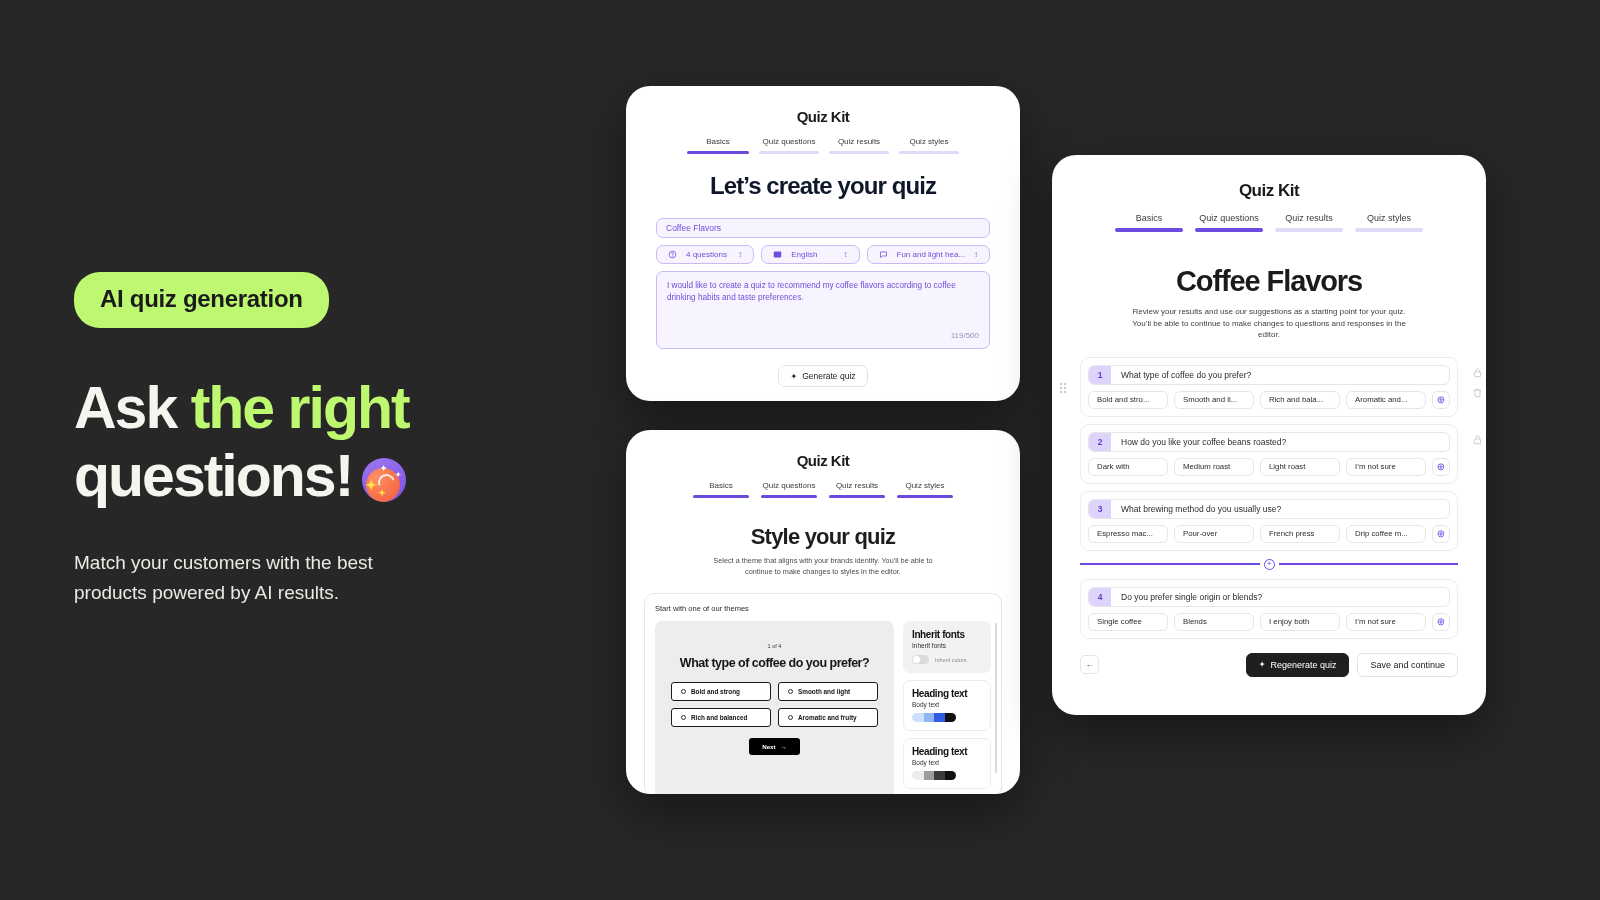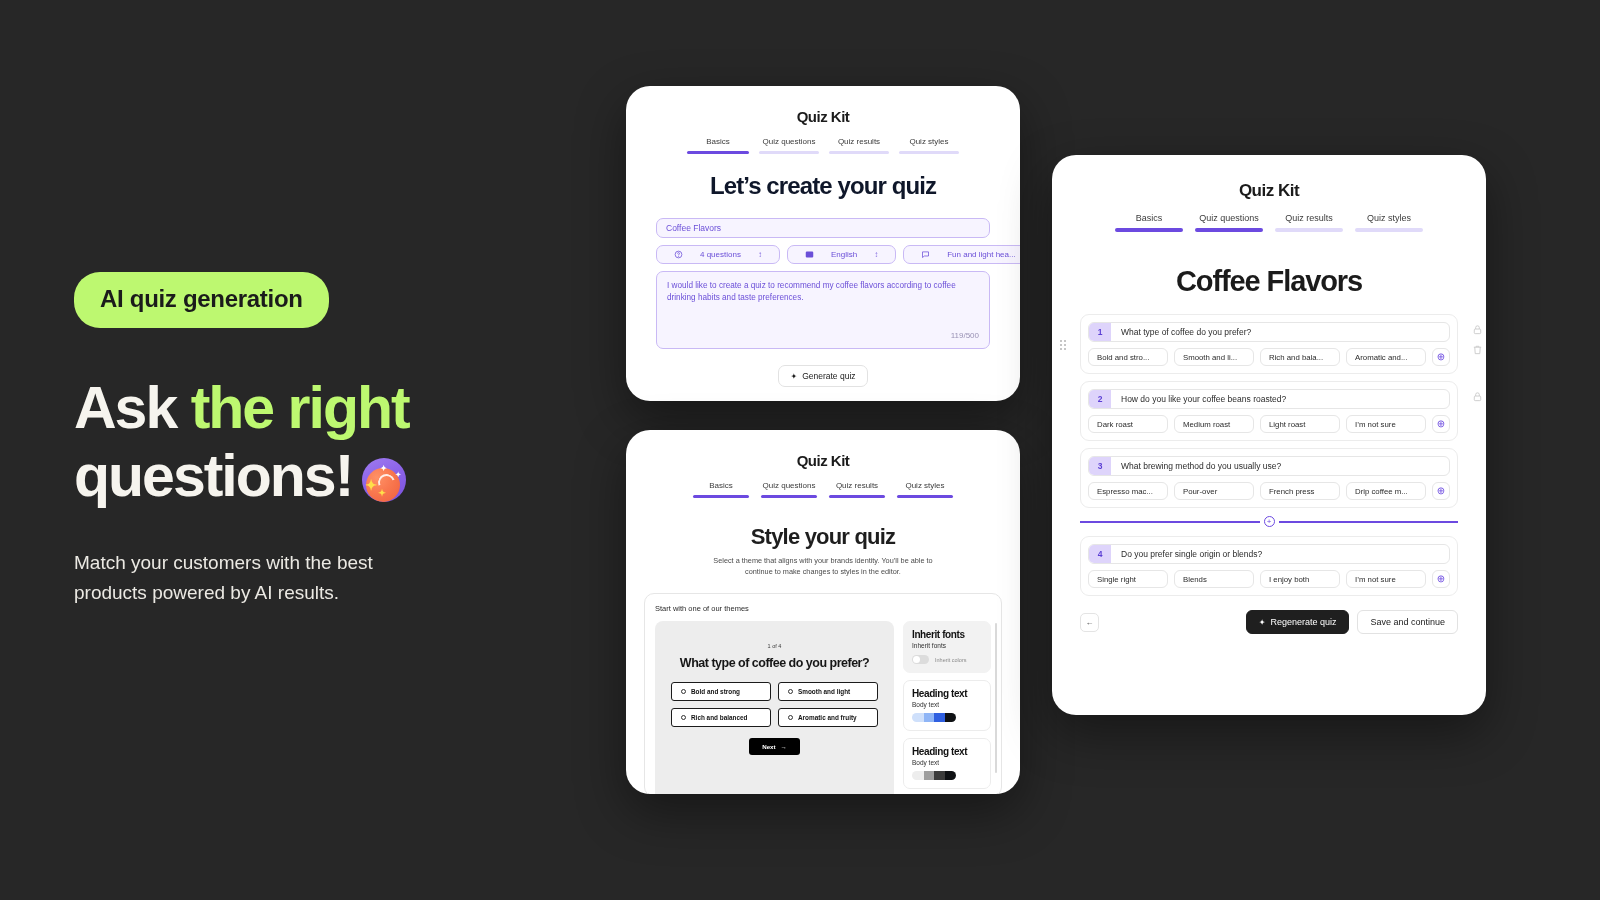--- a/index.html
+++ b/index.html
@@ -111,22 +111,22 @@
     color: #6b4fd8;
     margin-top: 18px;
   }
   .selrow { display: flex; gap: 7px; margin-top: 7px; }
   .sel {
     flex: 1;
     border: 1px solid #c9b9f5;
     background: #f7f4ff;
     border-radius: 7px;
     height: 19px;
-    display: flex; align-items: center; gap: 17px;
-    padding: 0 17px;
+    display: flex; align-items: center; gap: 9px;
+    padding: 0 11px;
     font-size: 8px;
     color: #6b4fd8;
     position: relative;
   }
   .sel .sicon { width: 9px; height: 9px; flex: 0 0 auto; color: #6b4fd8; }
   .sel .slabel { flex: 1; overflow: hidden; white-space: nowrap; }
   .sel .chev { font-size: 8px; line-height: 7px; opacity: .85; text-align: center; }
   .ta {
     border: 1px solid #c9b9f5;
     background: #f7f4ff;
@@ -482,20 +482,21 @@
         <div class="tlabel">Quiz results</div>
         <div class="tbar"></div>
       </div>
       <div class="tab">
         <div class="tlabel">Quiz styles</div>
         <div class="tbar"></div>
       </div>
     </div>
 
     <div class="h1">Coffee Flavors</div>
+    <div class="sub">Review your results and use our suggestions as a starting point for your quiz. You’ll be able to continue to make changes to questions and responses in the editor.</div>
 
     <div class="qwrap">
       <div class="draghandle">
           <i></i>
           <i></i>
           <i></i>
           <i></i>
           <i></i>
           <i></i>
         </div>
@@ -524,21 +525,21 @@
             </svg>
         </div>
       </div>
 
       <div class="qcard">
         <div class="qhead">
           <div class="qnum">2</div>
           <div class="qtext">How do you like your coffee beans roasted?</div>
         </div>
         <div class="arow">
-          <div class="ans">Dark roast</div>
+          <div class="ans">Dark with</div>
           <div class="ans">Medium roast</div>
           <div class="ans">Light roast</div>
           <div class="ans">I’m not sure</div>
           <div class="addbtn">
               <span>⊕</span>
             </div>
         </div>
         <div class="qside">
           <svg class="sic" viewBox="0 0 24 24" fill="none" stroke="currentColor" stroke-width="2">
               <rect x="5" y="11" width="14" height="10" rx="2"></rect>
@@ -568,21 +569,21 @@
         <div class="dplus">+</div>
         <div class="dl"></div>
       </div>
 
       <div class="qcard">
         <div class="qhead">
           <div class="qnum">4</div>
           <div class="qtext">Do you prefer single origin or blends?</div>
         </div>
         <div class="arow">
-          <div class="ans">Single right</div>
+          <div class="ans">Single coffee</div>
           <div class="ans">Blends</div>
           <div class="ans">I enjoy both</div>
           <div class="ans">I’m not sure</div>
           <div class="addbtn">
               <span>⊕</span>
             </div>
         </div>
       </div>
     </div>
 

